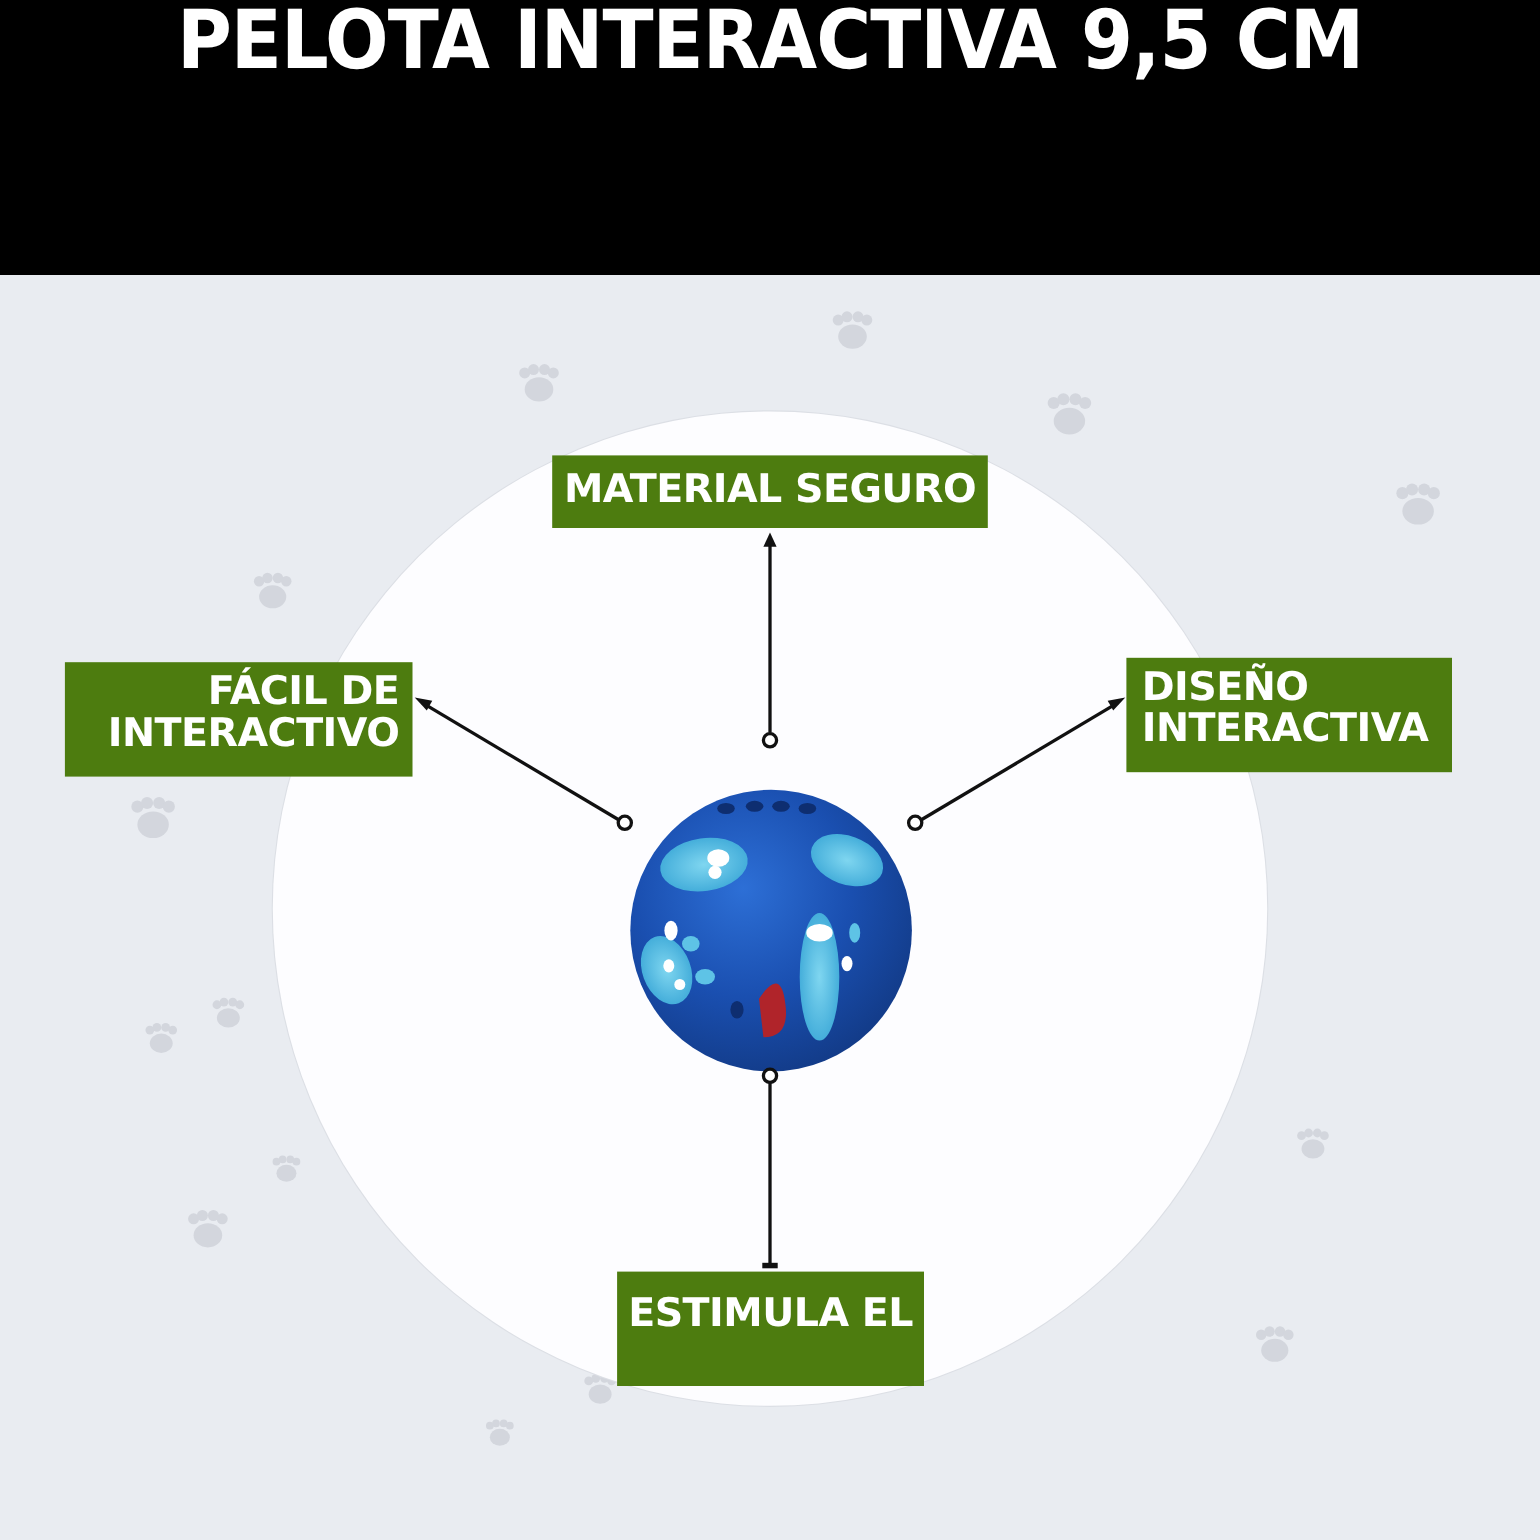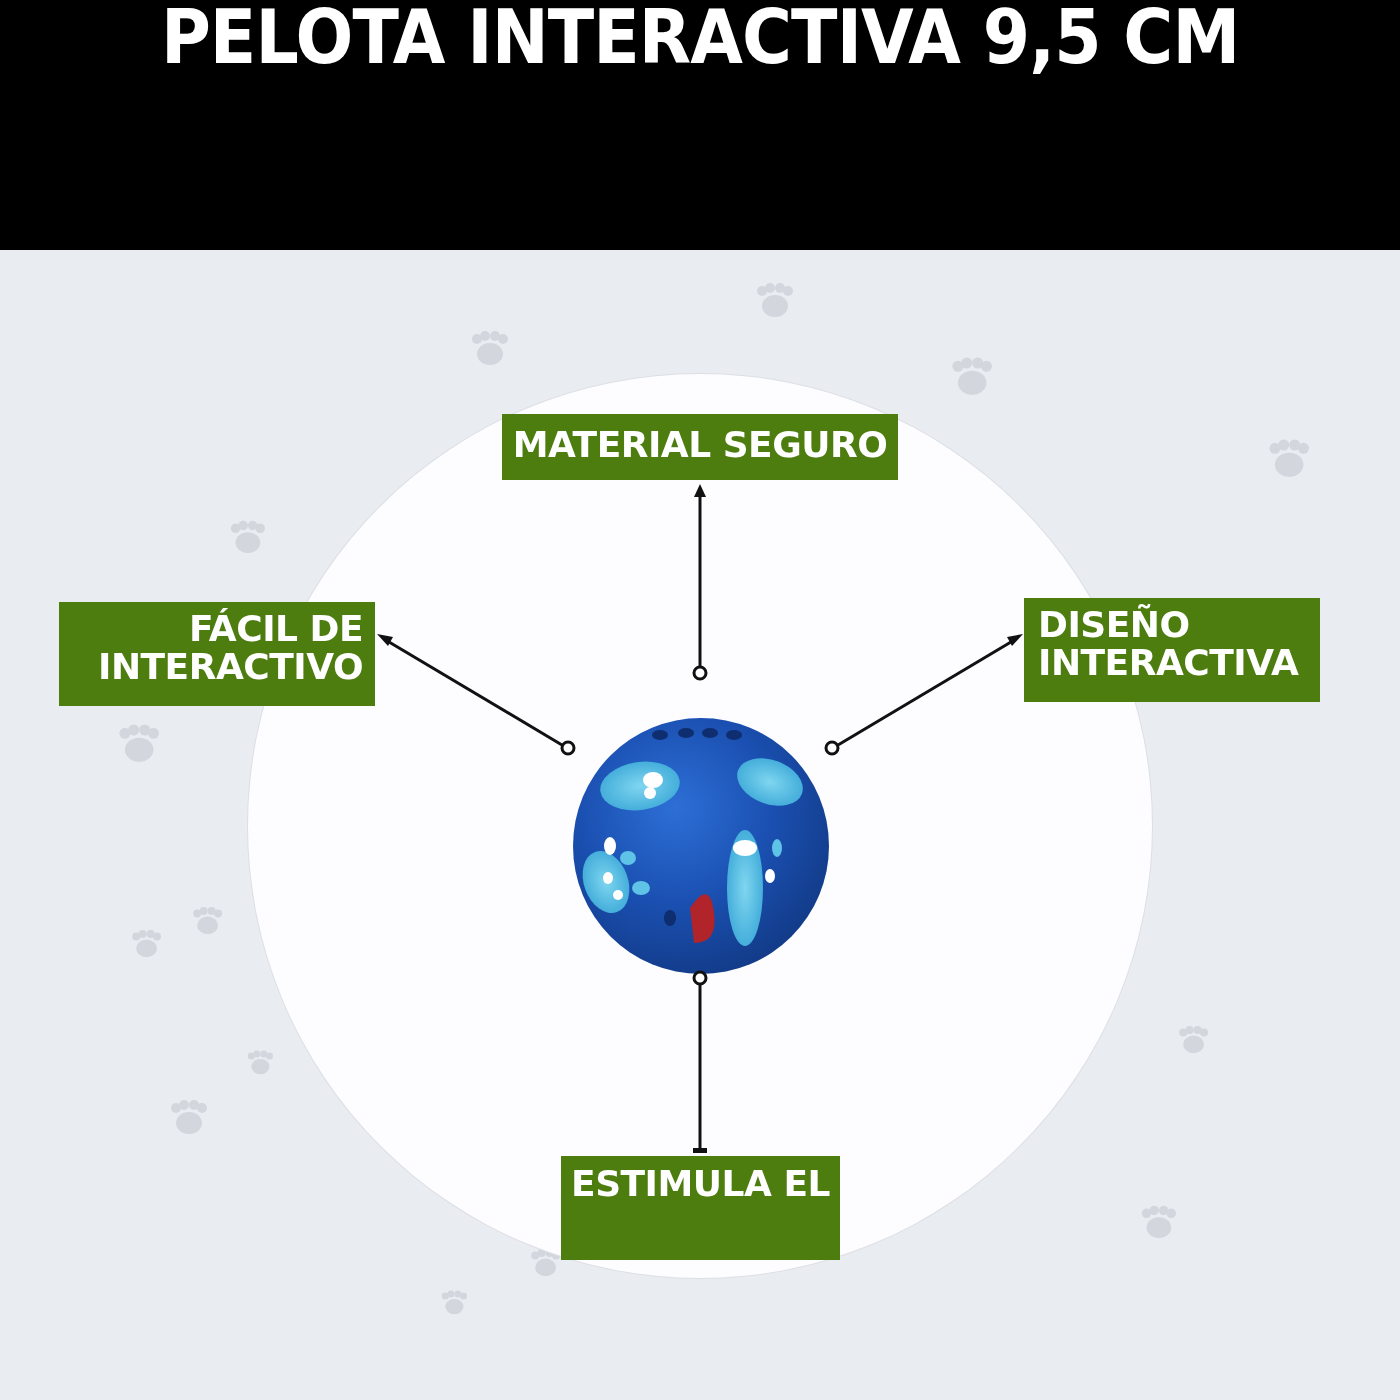--- a/index.html
+++ b/index.html
@@ -5,21 +5,21 @@
   html,body{margin:0;padding:0;}
   body{width:1400px;height:1400px;position:relative;overflow:hidden;background:#e9ecf1;font-family:"DejaVu Sans","Liberation Sans",sans-serif;}
   .header{position:absolute;left:0;top:0;width:1400px;height:250px;background:#000;display:flex;align-items:flex-start;justify-content:center;}
   .title{color:#fff;font-weight:bold;font-size:74px;letter-spacing:-1px;transform:scaleX(0.92);white-space:nowrap;margin-top:-6px;}
   .circle{position:absolute;left:248px;top:374px;width:904px;height:904px;border-radius:50%;background:#fdfdff;box-shadow:0 0 0 1px #dcdfe5;}
   .label{position:absolute;background:#4d7c0f;color:#fff;font-weight:bold;font-size:36px;line-height:38px;box-sizing:border-box;letter-spacing:-0.5px;}
   .label span{display:block;white-space:nowrap;}
   #lbl-top{left:502px;top:414px;width:396px;height:66px;text-align:center;padding-top:12px;}
   #lbl-left{left:59px;top:586px;width:316px;height:104px;text-align:right;padding:8px 12px 0 0;margin-top:16px;}
   #lbl-right{left:1024px;top:586px;width:296px;height:104px;text-align:left;padding:8px 0 0 14px;margin-top:12px;}
-  #lbl-bottom{left:561px;top:1156px;width:279px;height:104px;text-align:center;padding-top:9px;}
+  #lbl-bottom{left:561px;top:1156px;width:279px;height:104px;text-align:center;padding-top:19px;}
   svg.overlay{position:absolute;left:0;top:0;width:1400px;height:1400px;pointer-events:none;}
   .paw{position:absolute;}
 </style>
 </head>
 <body>
 
 <div class="header">
   <div class="title">PELOTA INTERACTIVA 9,5 CM</div>
 </div>
 

